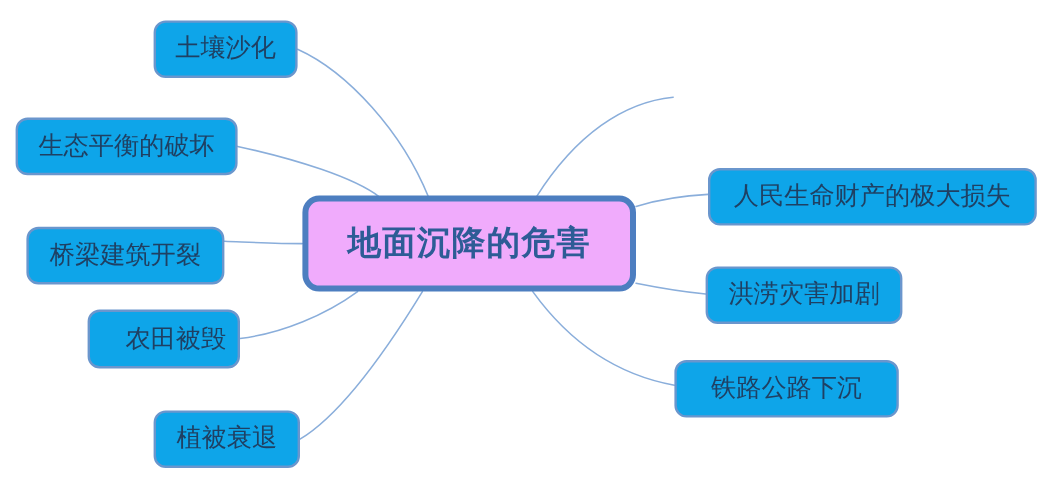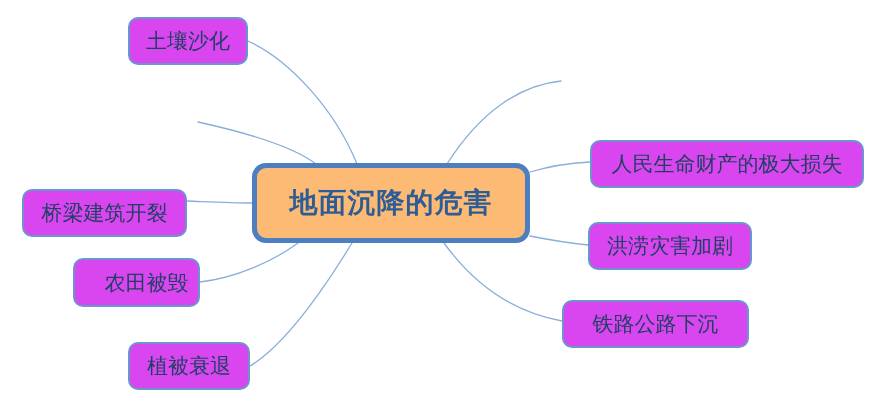--- a/index.html
+++ b/index.html
@@ -28,31 +28,31 @@
     stroke-width: 1.3;
     stroke-linecap: round;
   }
   .node {
     position: absolute;
     box-sizing: border-box;
     display: flex;
     align-items: center;
     justify-content: center;
     text-align: center;
-    background: #d946ef;
+    background: #0ea5e9;
     border: 2.5px solid #6a96cd;
     border-radius: 10px;
     color: #1f4063;
     font-size: 21px;
     line-height: 1.1;
     white-space: nowrap;
     cursor: default;
   }
   .node.center {
-    background: #fdba74;
+    background: #f0abfc;
     border: 5px solid #4d7ec0;
     border-radius: 14px;
     color: #2d5c96;
     font-size: 28px;
     font-weight: bold;
     letter-spacing: 1px;
     text-align: right;
   }
   
   .center { left: 252px; top: 163px; width: 278px; height: 80px; }
@@ -79,20 +79,21 @@
     <path d="M 250 366 C 285 345, 322 292, 352 243"></path>
     <path d="M 447 164 C 480 112, 520 85, 561 81"></path>
     <path d="M 530 172 C 550 166, 570 163, 590 162"></path>
     <path d="M 530 236 C 550 240, 568 243, 588 245"></path>
     <path d="M 444 243 C 478 290, 518 313, 562 321"></path>
   </svg>
 
   <div class="node center">地面沉降的危害</div>
 
   <div class="node n0">土壤沙化</div>
+  <div class="node n1">生态平衡的破坏</div>
   <div class="node n2">桥梁建筑开裂</div>
   <div class="node n3">农田被毁</div>
   <div class="node n4">植被衰退</div>
   <div class="node n6">人民生命财产的极大损失</div>
   <div class="node n7">洪涝灾害加剧</div>
   <div class="node n8">铁路公路下沉</div>
 
 </div>
 
 </body></html>

